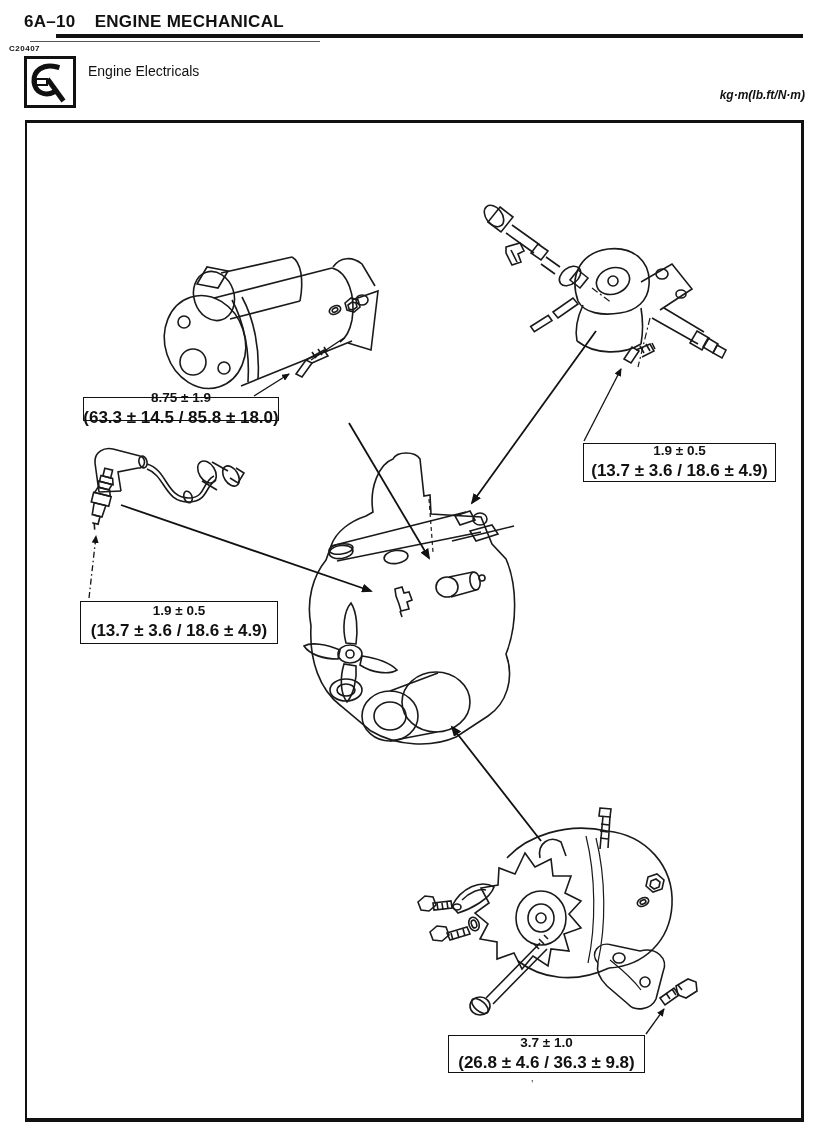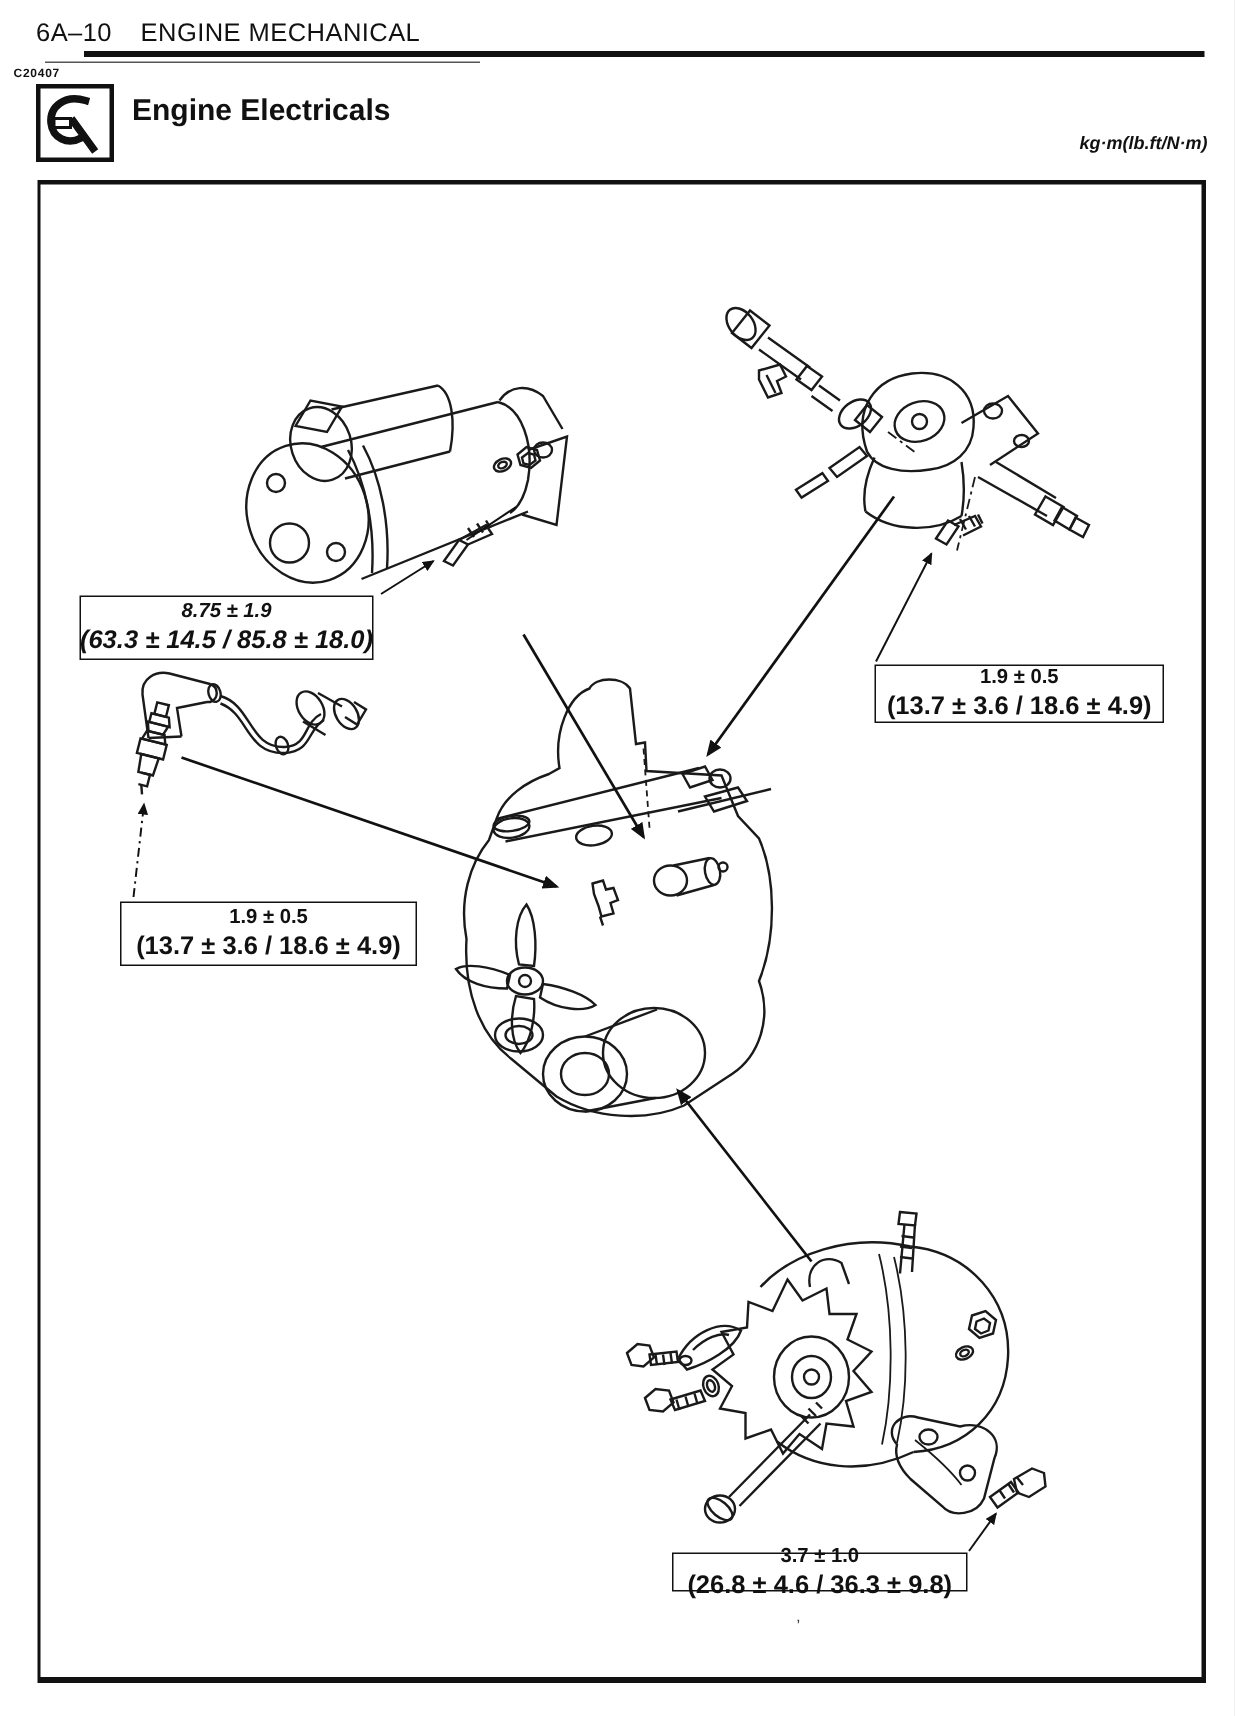--- a/index.html
+++ b/index.html
@@ -2,47 +2,47 @@
 <html><head>
 <meta charset="utf-8">
 <style>
   html,body{margin:0;padding:0;background:#e8e8e8;}
   .page{
     position:relative;width:823px;height:1144px;background:#fff;
     font-family:"Liberation Sans", sans-serif;color:#111;overflow:hidden;
     margin:0 auto;
   }
   
-  .hdr{position:absolute;left:24px;top:12px;font-size:17px;font-weight:normal;letter-spacing:.3px;white-space:nowrap;}
+  .hdr{position:absolute;left:24px;top:12px;font-size:17px;font-weight:bold;letter-spacing:.3px;white-space:nowrap;}
   .hdr .code{margin-right:14px;}
   .hdr-rule{position:absolute;left:56px;top:34px;width:747px;height:4px;background:#111;}
   .hdr-rule2{position:absolute;left:30px;top:41px;width:290px;height:1px;background:#555;}
   .fig-code{position:absolute;left:9px;top:44px;font-size:8px;font-weight:bold;letter-spacing:.5px;}
   .logo-box{position:absolute;left:24px;top:56px;width:52px;height:52px;border:3px solid #111;box-sizing:border-box;}
-  .fig-title{position:absolute;left:88px;top:63px;font-size:20px;font-weight:bold;}
+  .fig-title{position:absolute;left:88px;top:63px;font-size:14px;font-weight:normal;}
   .units{position:absolute;right:18px;top:88px;font-size:12px;font-weight:bold;font-style:italic;}
   
   .frame{
     position:absolute;left:25px;top:120px;width:779px;height:1002px;
     border-top:3px solid #111;border-right:3px solid #111;border-bottom:4px solid #111;border-left:2px solid #111;
     box-sizing:border-box;background:#fff;
   }
   .art{position:absolute;left:0;top:0;width:823px;height:1144px;}
   
   .callout{
     position:absolute;border:1.5px solid #111;background:#fff;box-sizing:border-box;
     display:flex;flex-direction:column;justify-content:center;align-items:center;
     font-weight:bold;line-height:1.25;z-index:3;
   }
   .callout .v{font-size:13.5px;}
   .callout .c{font-size:17px;white-space:nowrap;}
-  .co-starter{left:53px;top:397px;width:196px;height:43px;font-style:italic;}
+  .co-starter{left:83px;top:397px;width:196px;height:24px;}
   .co-dist{left:583px;top:443px;width:193px;height:39px;}
   .co-plug{left:80px;top:601px;width:198px;height:43px;}
-  .co-alt{left:448px;top:1035px;width:197px;height:26px;}
+  .co-alt{left:448px;top:1035px;width:197px;height:38px;}
   .stray{position:absolute;left:531px;top:1078px;font-size:11px;color:#333;z-index:3;}
   svg *{vector-effect:non-scaling-stroke;}
 </style>
 </head>
 <body>
 
 <div class="page">
 
   <div class="hdr">
     <span class="code">6A–10</span>

